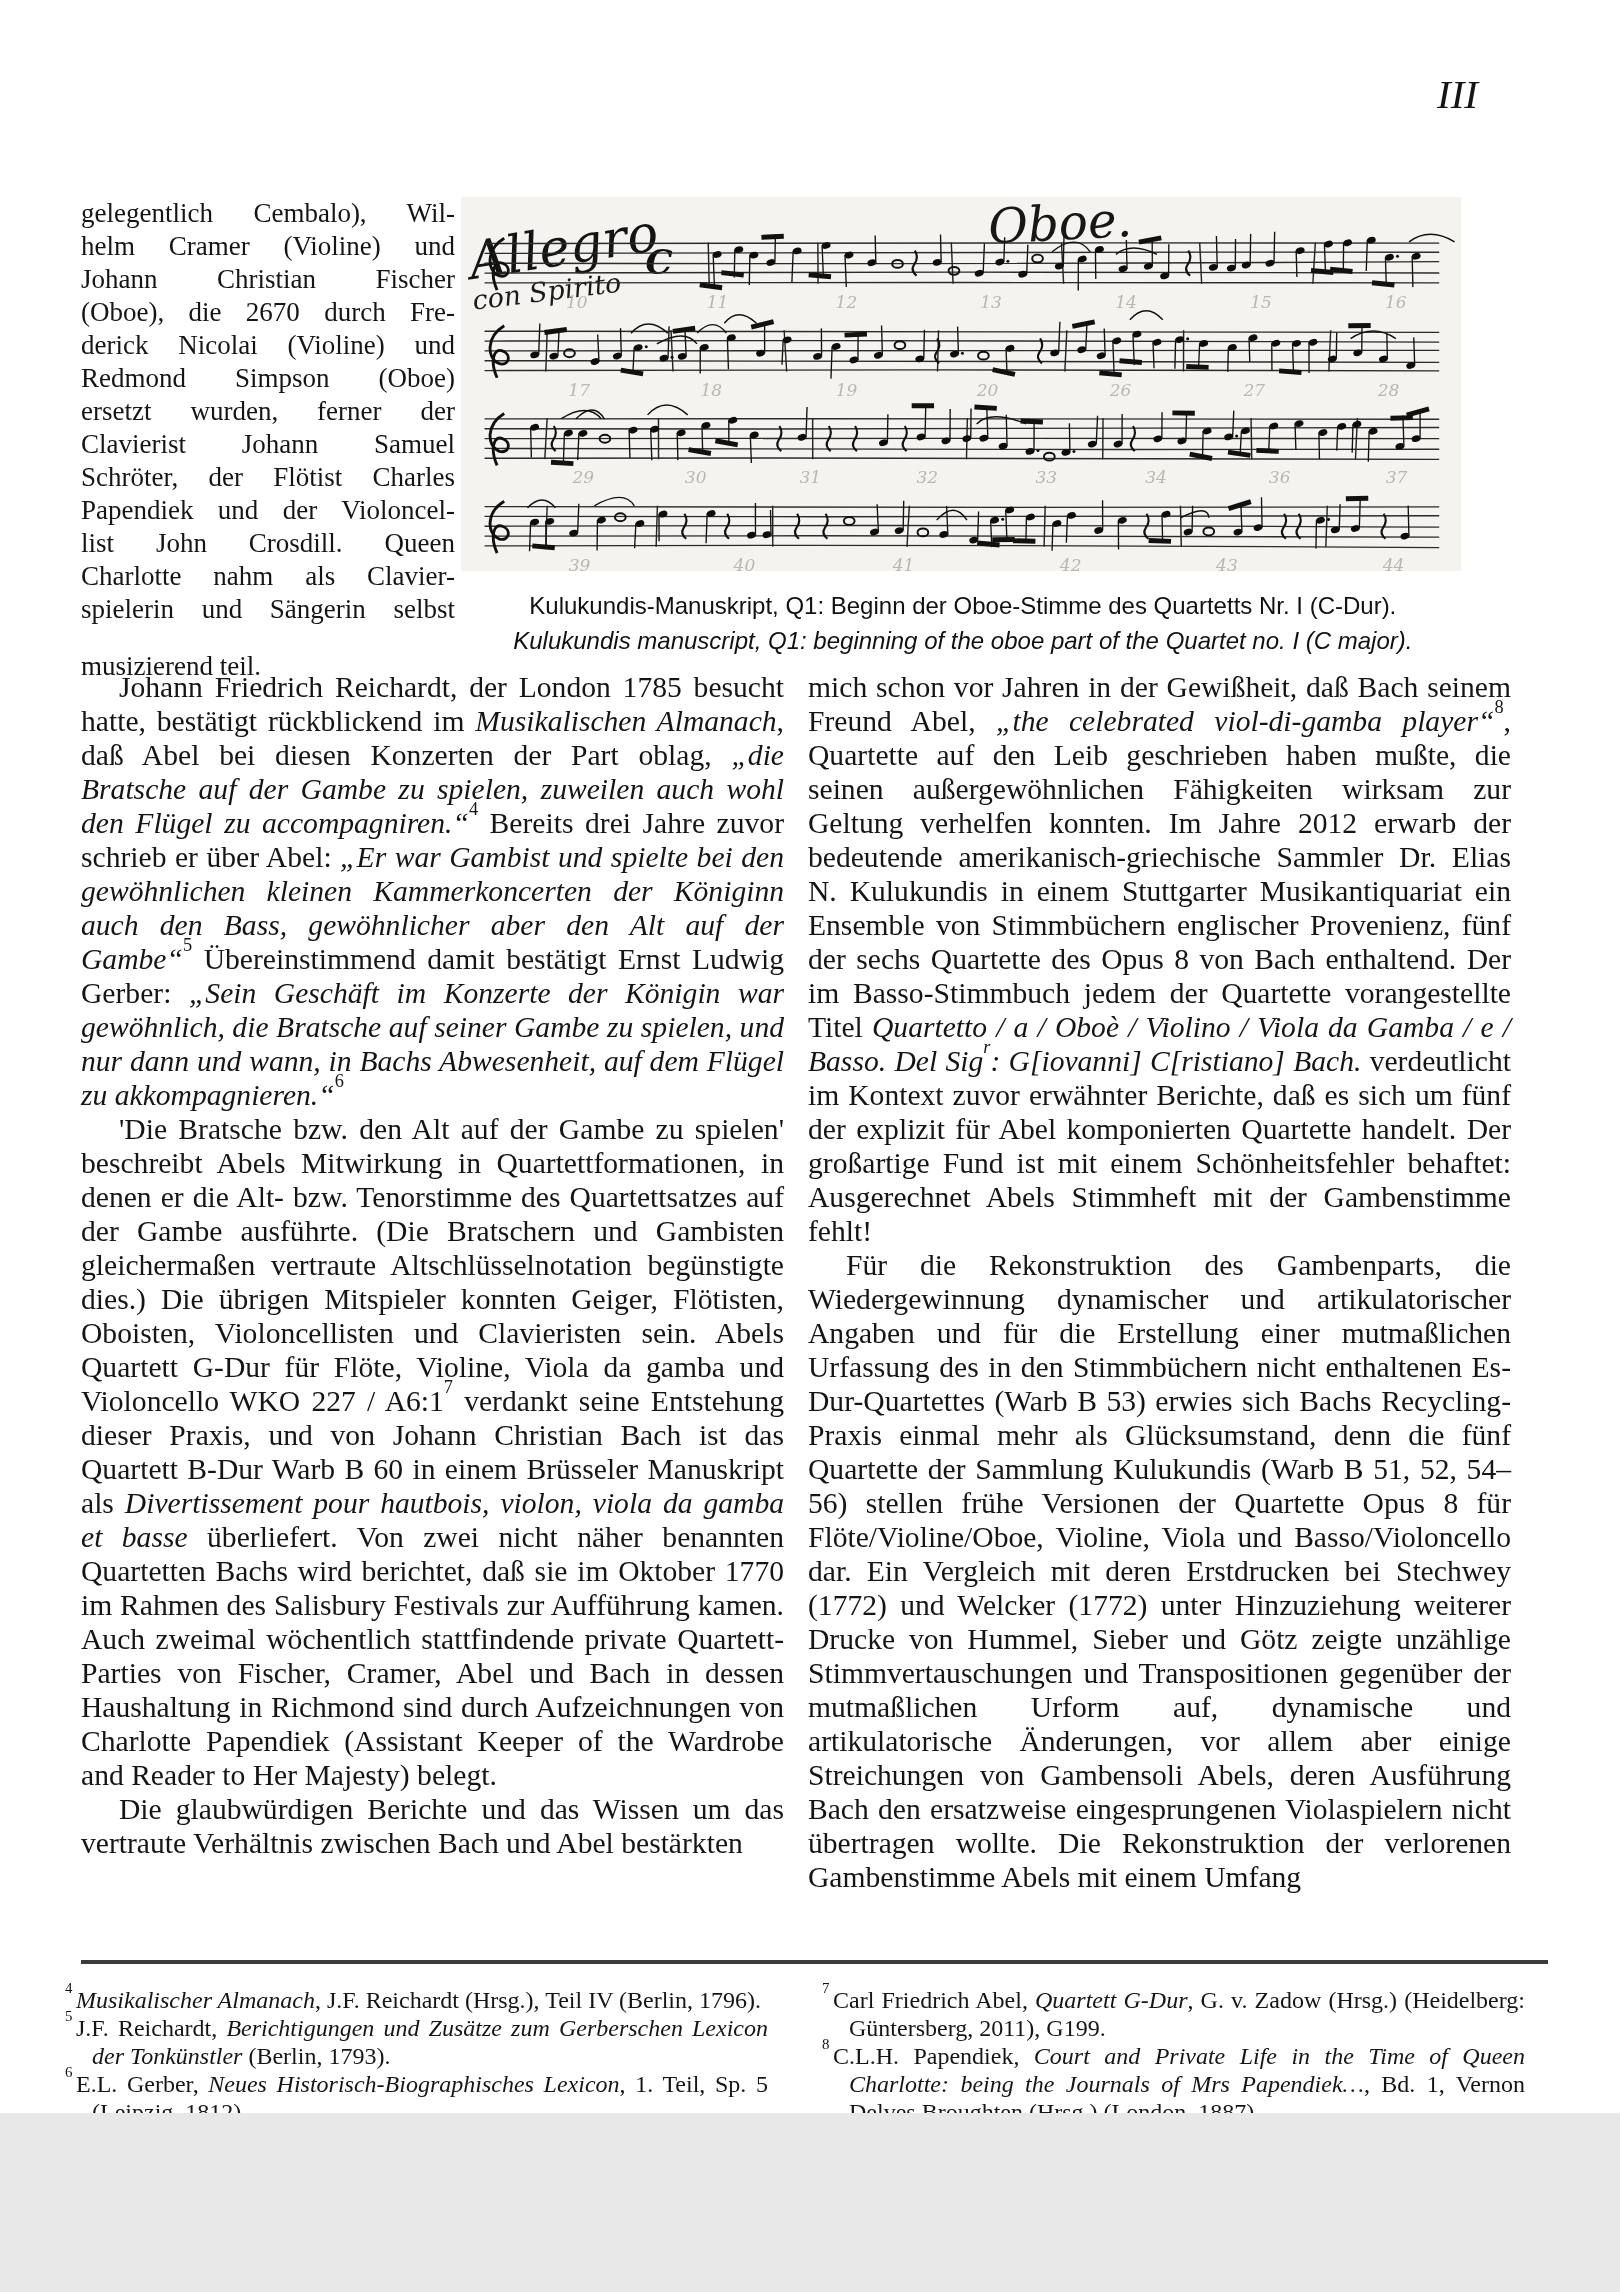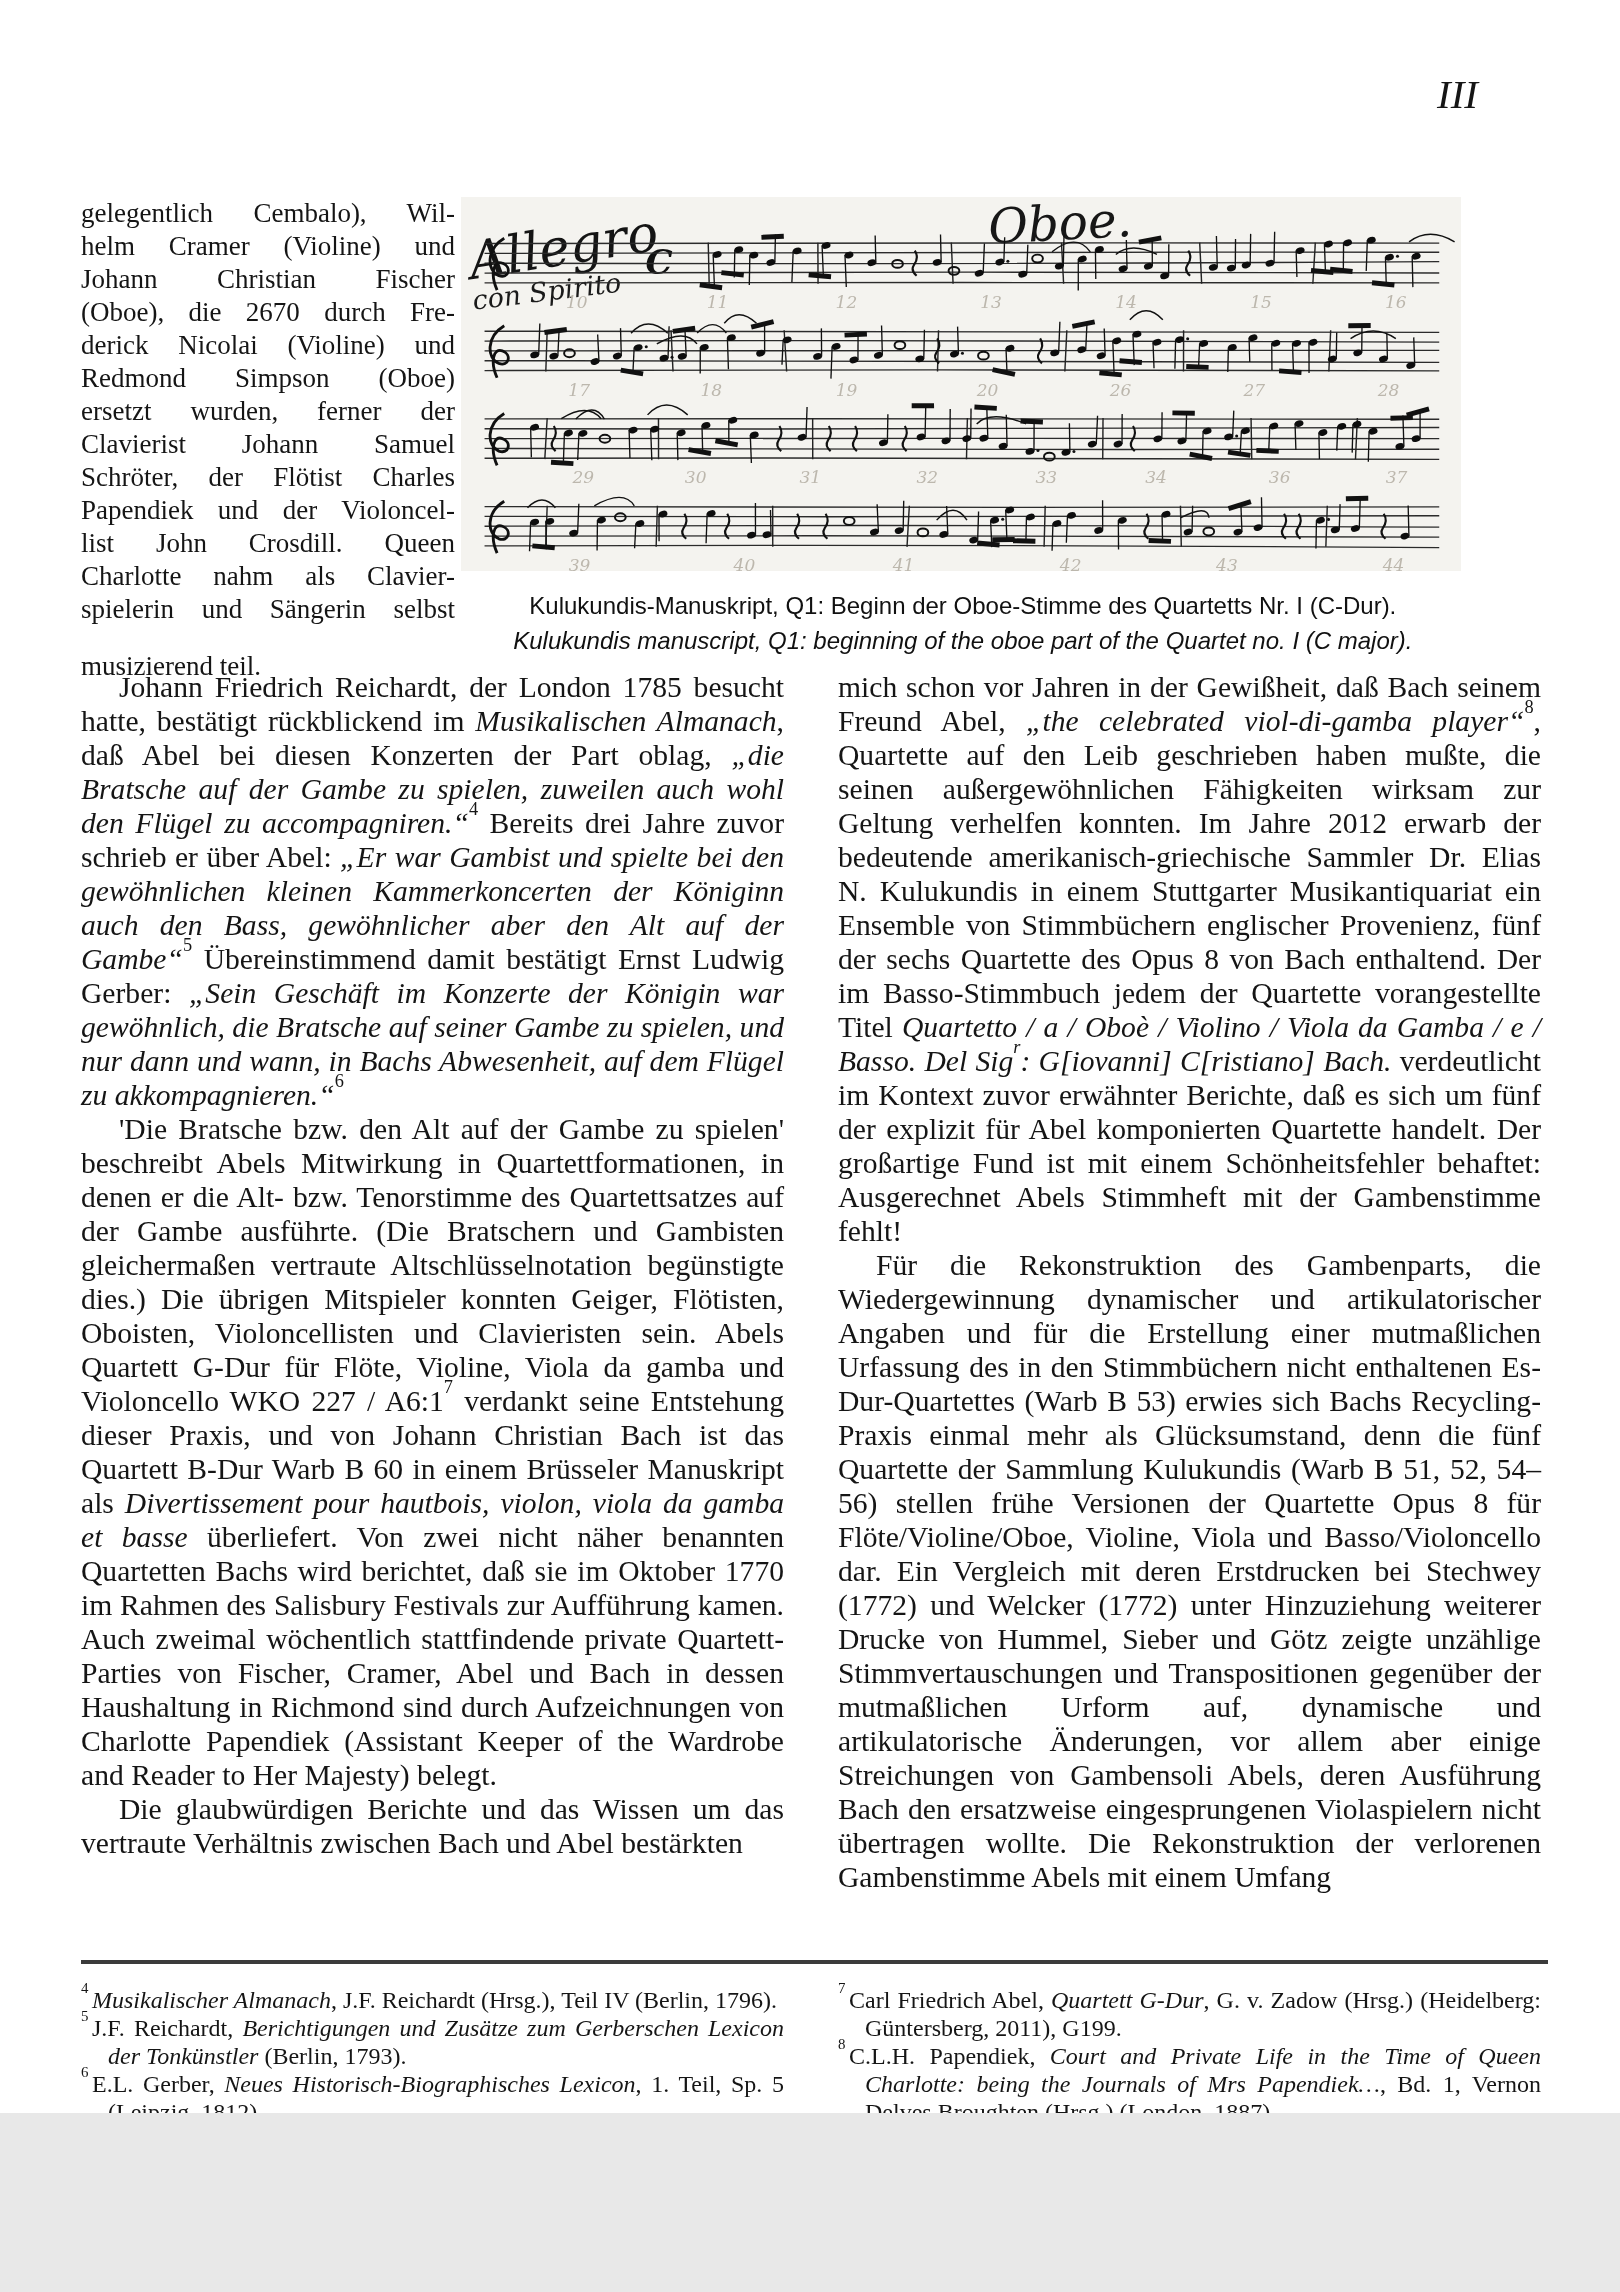--- a/index.html
+++ b/index.html
@@ -11,28 +11,28 @@
   .top{position:absolute;top:197px;left:81px;width:1469px;display:flex;}
   .intro{width:374px;font-size:27px;line-height:33px;}
   .introline{text-align:justify;text-align-last:justify;white-space:normal;}
   .introline.last{text-align-last:left;margin-top:24px;}
   .figure{margin-left:6.3px;width:1003px;}
   .manuscript{width:1000px;height:374px;background:#f4f3ef;display:block;}
   .caption{margin-top:17px;text-align:center;font-family:"Liberation Sans", sans-serif;
            font-size:24px;line-height:35px;color:#111;}
   .caption .en{font-style:italic;}
   
-  .columns{position:absolute;top:670px;left:81px;width:1460px;display:flex;gap:54px;}
+  .columns{position:absolute;top:670px;left:81px;width:1460px;display:flex;gap:24px;}
   .col{width:703px;font-size:29.6px;line-height:34px;text-align:justify;hyphens:auto;}
   .para{margin:0;}
   .para.indent{text-indent:38px;}
   sup{font-size:0.62em;line-height:0;position:relative;top:-0.4em;}
   
   .fnrule{position:absolute;top:1960px;left:81px;width:1467px;height:3.6px;background:#3b3b3b;}
-  .footnotes{position:absolute;top:1986px;left:81px;width:1460px;display:flex;gap:54px;}
+  .footnotes{position:absolute;top:1986px;left:65px;width:1460px;display:flex;gap:54px;}
   .fncol{width:703px;font-size:24px;line-height:28px;text-align:justify;hyphens:auto;}
   .fnote{padding-left:27px;text-indent:-27px;}
   .fnote sup{margin-right:3.6px;}
   
   .footer{position:absolute;top:2183px;left:8px;width:1620px;text-align:center;font-size:28px;}
   i{font-style:italic;}
 </style>
 </head>
 <body>
 

